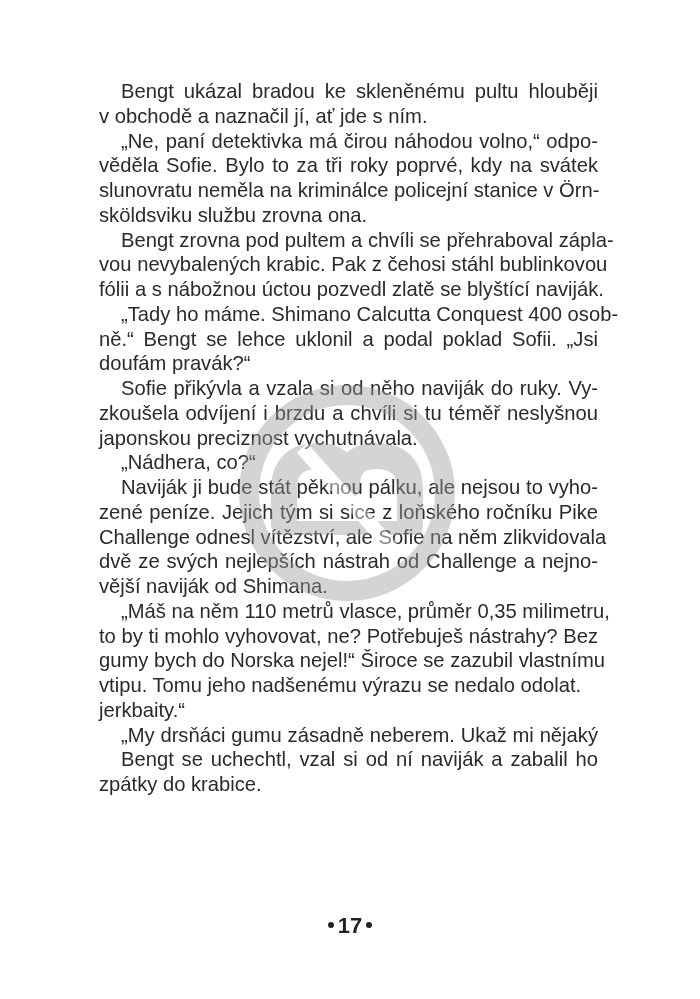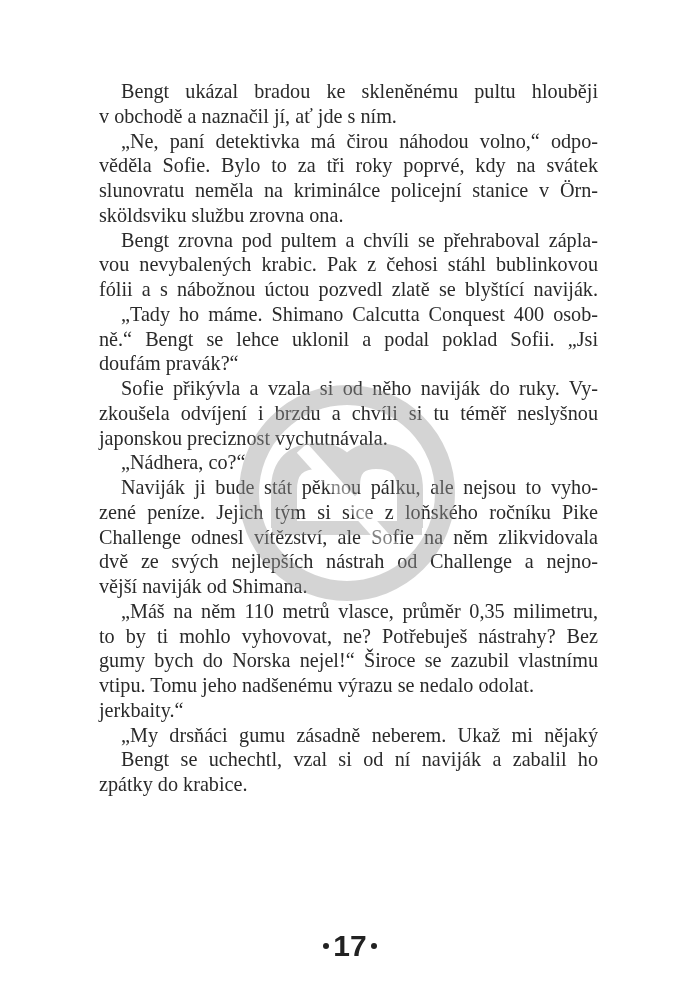--- a/index.html
+++ b/index.html
@@ -18,21 +18,21 @@
     left: 0; top: 0;
     width: 700px;
     height: 999px;
     background: #ffffff;
   }
   .text-block {
     position: absolute;
     left: 99px;
     top: 79px;
     width: 499px;
-    font-family: Liberation Serif, serif;
+    font-family: Liberation Sans, sans-serif;
     font-size: 20.2px;
     line-height: 24.75px;
     color: #2a2a2a;
   }
   .line {
     display: block;
     white-space: nowrap;
     height: 24.75px;
     text-align: justify;
     text-align-last: justify;
@@ -53,24 +53,23 @@
     opacity: 0.42;
   }
   .page-number {
     position: absolute;
     left: 0;
     width: 700px;
     top: 913px;
     text-align: center;
     font-family: "Liberation Sans", "DejaVu Sans", sans-serif;
     font-weight: bold;
-    font-size: 30px;
+    font-size: 22px;
     color: #222222;
     letter-spacing: 0;
-    margin-top: 16px;
   }
   .page-number .dot {
     display: inline-block;
     width: 6px;
     height: 6px;
     border-radius: 50%;
     background: #222222;
     vertical-align: middle;
     margin: 0 4px;
     position: relative;

